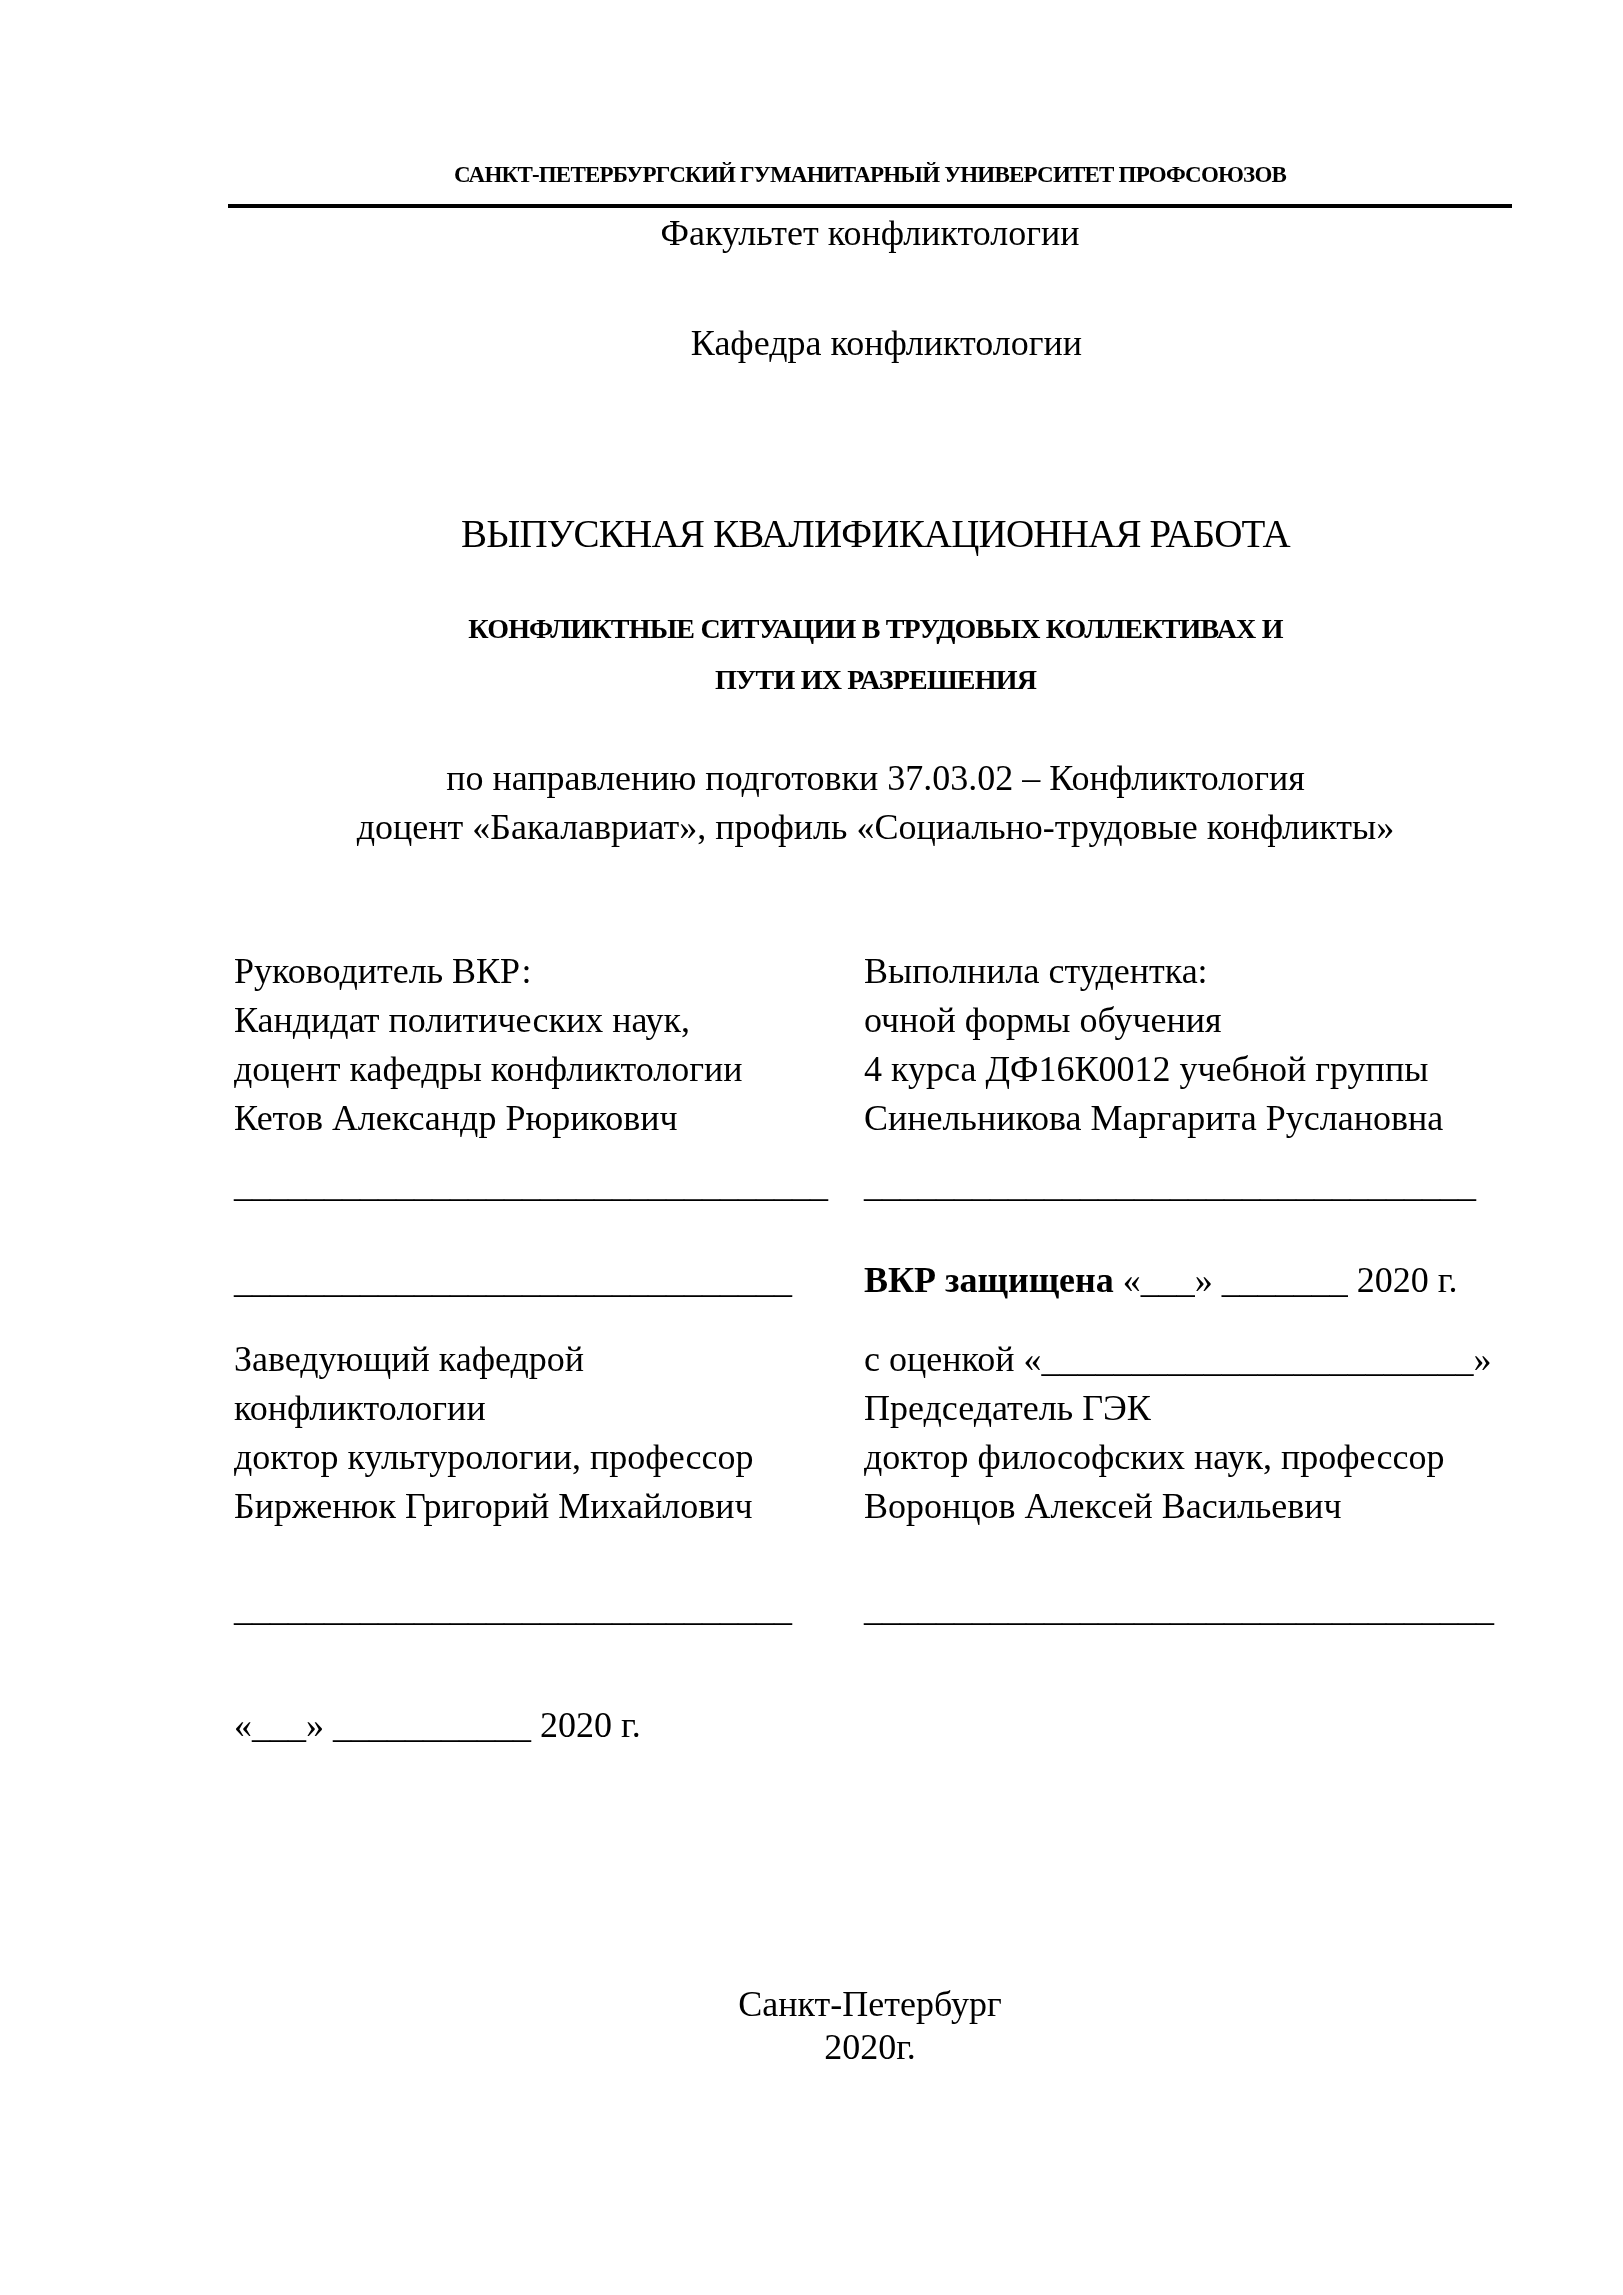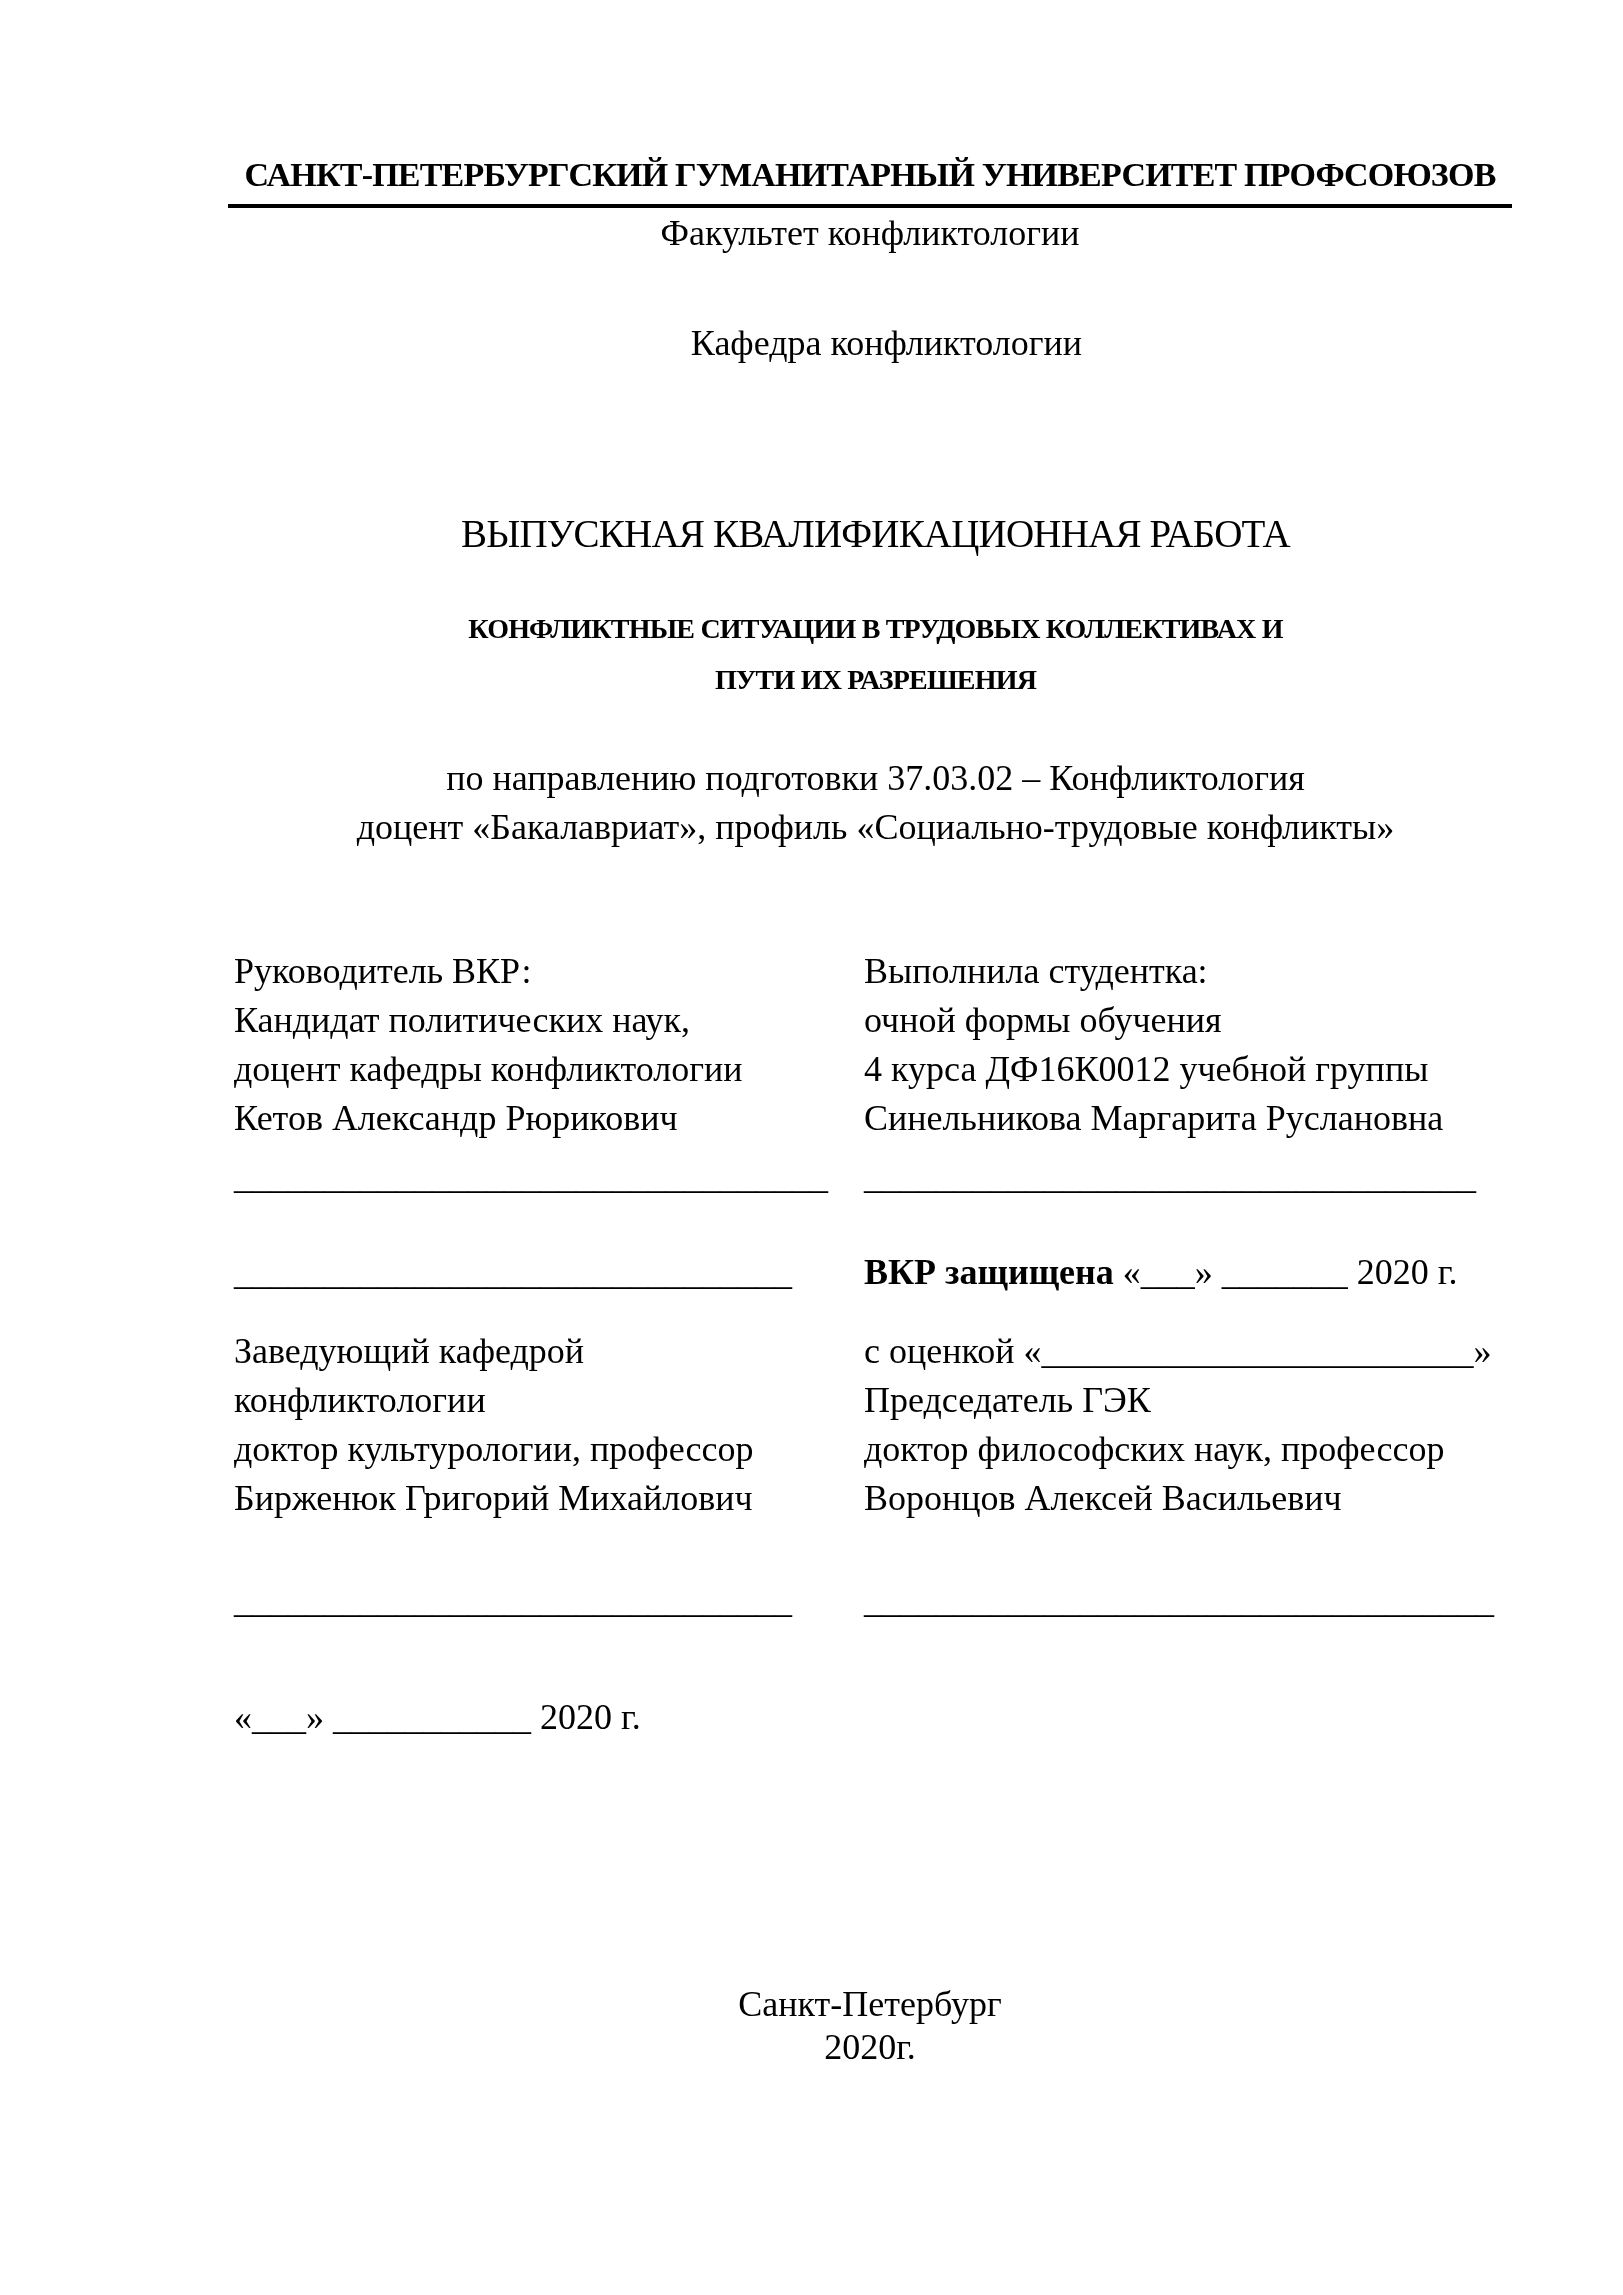--- a/index.html
+++ b/index.html
@@ -19,21 +19,21 @@
   }
   .abs { position: absolute; }
 
   
   .university {
     left: 228px;
     top: 154px;
     width: 1284px;
     text-align: center;
     font-weight: bold;
-    font-size: 34px;
+    font-size: 23px;
     line-height: 41px;
     letter-spacing: -0.8px;
     border-bottom: 4.7px solid #000000;
     padding-bottom: 9.4px;
     white-space: nowrap;
   }
   .faculty {
     left: 228px;
     top: 209px;
     width: 1284px;
@@ -80,21 +80,21 @@
 
   
   .col {
     top: 947px;
     line-height: 49px;
     white-space: nowrap;
   }
   .col-left  { left: 234px;  width: 612px; }
   .col-right { left: 864px; width: 683px; }
   .ln { height: 49px; }
-  .mt-sig1   { margin-top: 9px; }
+  .mt-sig1   { margin-top: 17px; }
   .mt-row2   { margin-top: 47px; }
   .mt-row3   { margin-top: 30px; }
   .mt-sig3   { margin-top: 53px; }
   .mt-date   { margin-top: 68px; }
   .bold { font-weight: bold; }
 
   
   .footer {
     left: 228px;
     top: 1983px;

